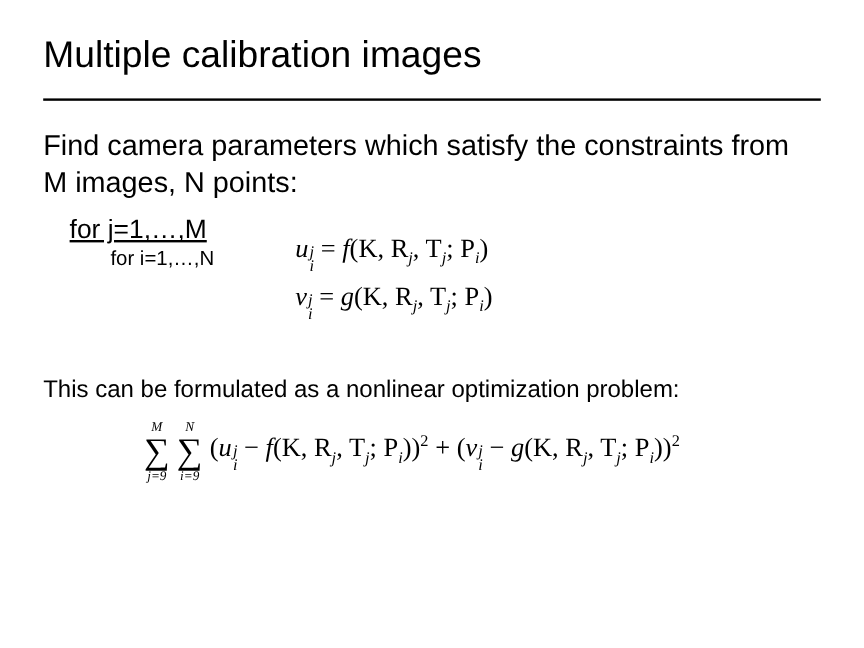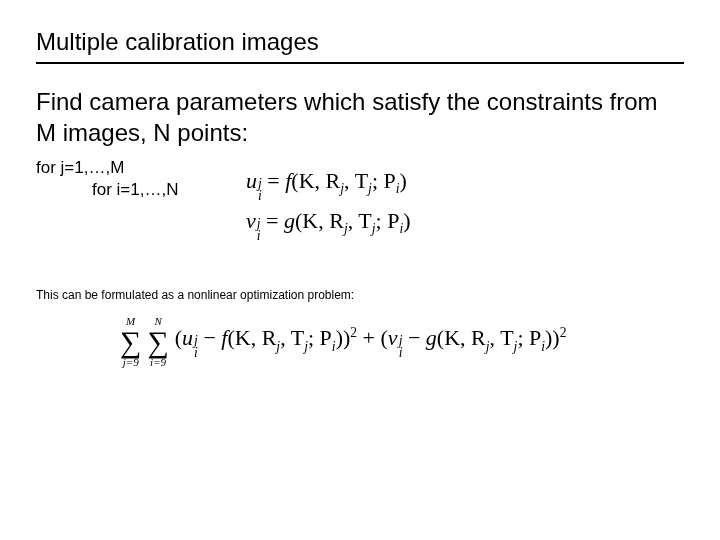--- a/index.html
+++ b/index.html
@@ -5,53 +5,55 @@
   * { margin: 0; padding: 0; box-sizing: border-box; }
   body {
     width: 720px;
     height: 540px;
     background: #fff;
     font-family: Arial, Helvetica, sans-serif;
     color: #000;
     padding: 28px 36px;
   }
   .title {
-    font-size: 24px;
+    font-size: 31px;
     font-weight: 400;
-    margin-bottom: 6px;
+    margin-bottom: 18px;
   }
   .rule {
     border: none;
     border-top: 2px solid #000;
     margin-bottom: 22px;
   }
   .para {
     font-size: 24px;
     line-height: 1.3;
     margin-bottom: 10px;
   }
   .loop-outer {
-    font-size: 17px;
+    font-size: 22px;
+    margin-left: 22px;
     margin-top: 4px;
+    text-decoration: underline;
   }
   .loop-inner {
     font-size: 17px;
     margin-left: 56px;
     margin-top: 2px;
   }
   .eq-block {
     margin-left: 210px;
     margin-top: -38px;
     font-family: "Times New Roman", Times, serif;
     font-size: 22px;
     font-style: italic;
   }
   .eq-row { margin: 6px 0; white-space: nowrap; }
   .para2 {
-    font-size: 12px;
+    font-size: 20px;
     margin-top: 46px;
     margin-bottom: 14px;
   }
   .obj {
     font-family: "Times New Roman", Times, serif;
     font-size: 22px;
     font-style: italic;
     white-space: nowrap;
     margin-left: 84px;
     display: flex;

